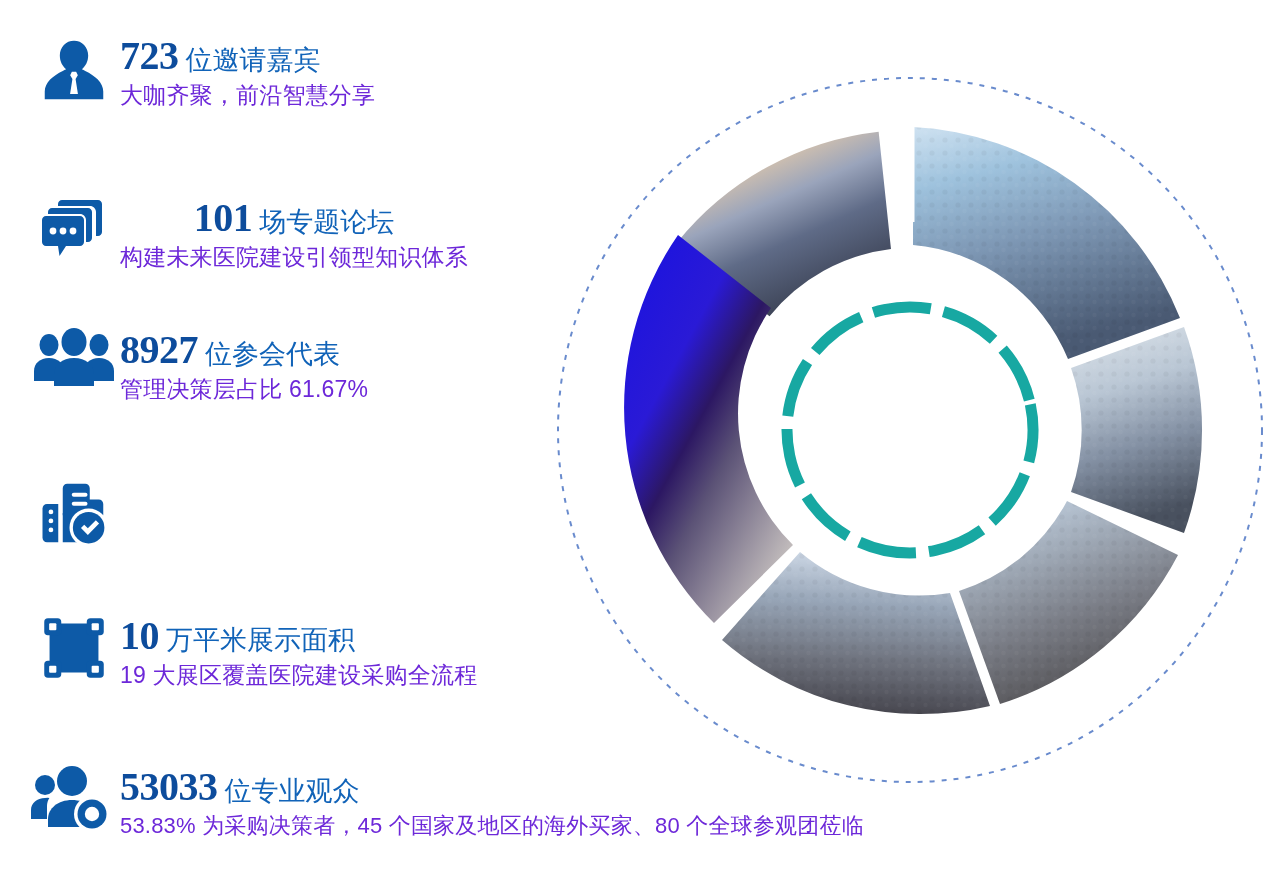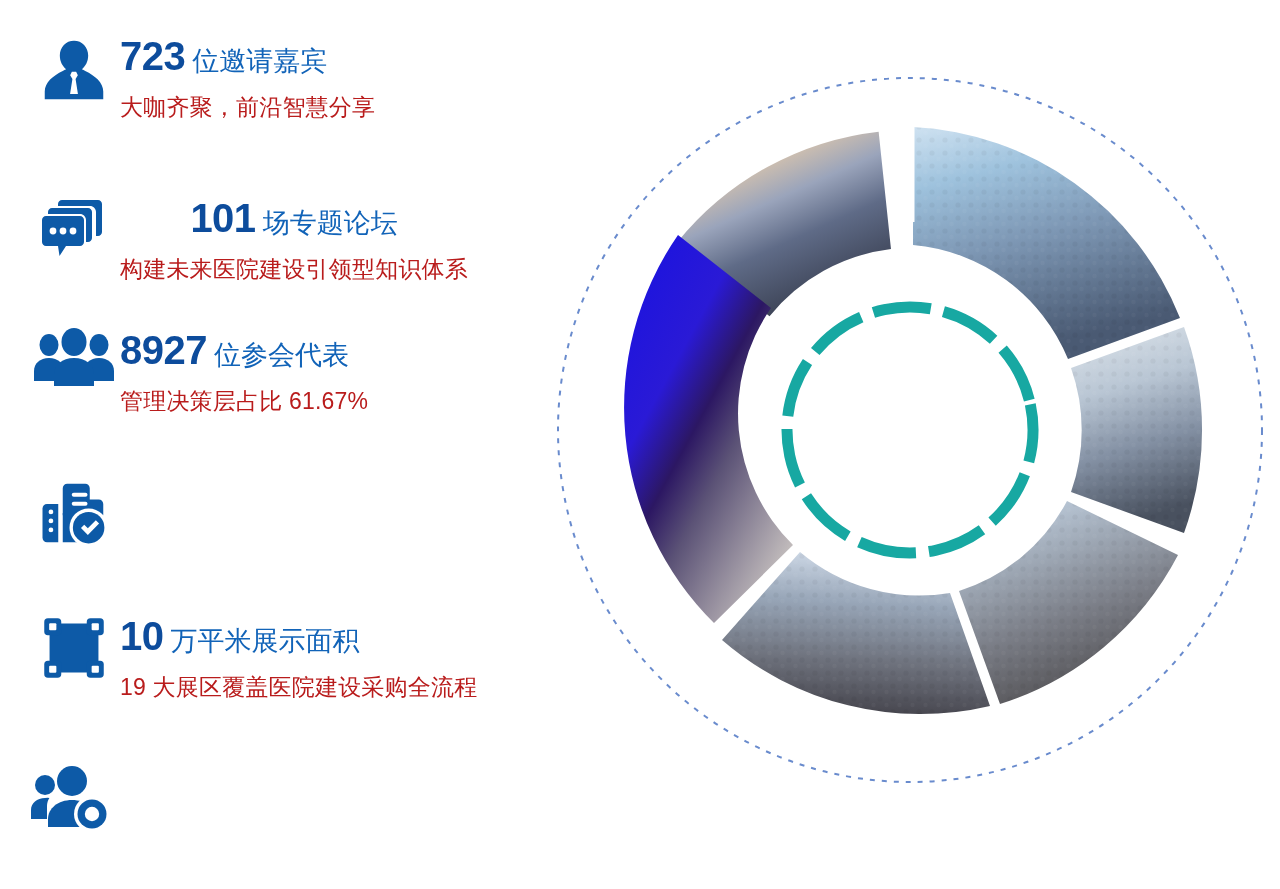--- a/index.html
+++ b/index.html
@@ -10,31 +10,31 @@
     overflow:hidden;position:relative;
   }
   .page{position:relative;width:1280px;height:889px;}
 
   
   .stats{position:absolute;left:0;top:0;width:660px;height:889px;}
   .stat{position:absolute;display:flex;align-items:flex-start;}
   .stat-icon{width:92px;flex:0 0 92px;display:flex;align-items:center;justify-content:center;}
   .stat-icon svg{display:block;}
   .stat-body{padding-top:2px;}
-  .stat-head{white-space:nowrap;line-height:1;}
+  .stat-head{white-space:nowrap;line-height:1;font-family:Liberation Serif, serif;}
   .stat-num{
     font-size:40px;font-weight:bold;color:#0d4c9c;
     letter-spacing:-0.5px;vertical-align:baseline;
   }
   .stat-unit{
     font-size:27px;color:#1163b8;margin-left:7px;
     font-weight:normal;vertical-align:baseline;
   }
   .stat-sub{
-    font-size:23px;color:#b91c1c;margin-top:16px;
+    font-size:23px;color:#6d28d9;margin-top:4px;
     white-space:nowrap;letter-spacing:0.2px;
   }
 
   
   .s0{left:28px;top:34px;}
   .s1{left:28px;top:196px;text-align:center;}
   .s2{left:28px;top:328px;}
   .s3{left:28px;top:477px;}
   .s4{left:28px;top:614px;}
   .s5{left:20px;top:765px;}
@@ -158,20 +158,26 @@
             <circle cx="16" cy="20" r="10"></circle>
             <path d="M16 33c-8 0-14 5-14 12v9h16V41c0-3 .9-5.8 2.4-8.1A19 19 0 0 0 16 33z"></path>
             <circle cx="43" cy="16" r="15"></circle>
             <path d="M43 35c-14 0-24 8.5-24 19v8h48v-8c0-10.5-10-19-24-19z"></path>
           </g>
           <circle fill="#ffffff" cx="63" cy="49" r="18"></circle>
           <circle fill="#0d5aa7" cx="63" cy="49" r="14.5"></circle>
           <circle fill="#ffffff" cx="63" cy="49" r="7.2"></circle>
         </svg>
       </div>
+      <div class="stat-body">
+        <div class="stat-head">
+          <span class="stat-num">53033</span><span class="stat-unit">位专业观众</span>
+        </div>
+        <div class="stat-sub">53.83% 为采购决策者，45 个国家及地区的海外买家、80 个全球参观团莅临</div>
+      </div>
     </div>
 
   </div>
 
   <div class="collage">
     <svg viewBox="0 0 716 716" aria-hidden="true">
       <defs>
 
         <linearGradient id="g-hall" x1="0" y1="0" x2="0.4" y2="1">
           <stop offset="0%" stop-color="#e7d9c9"></stop>

